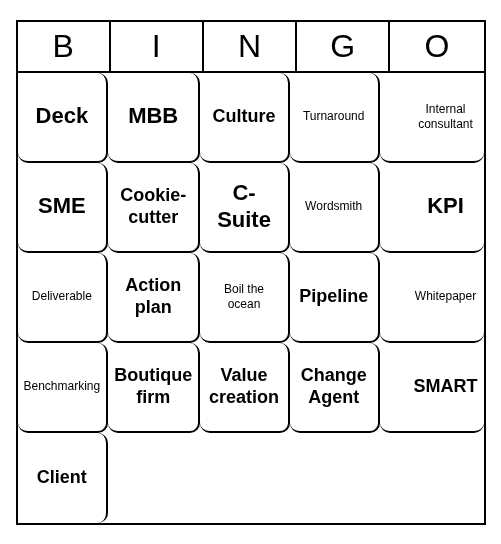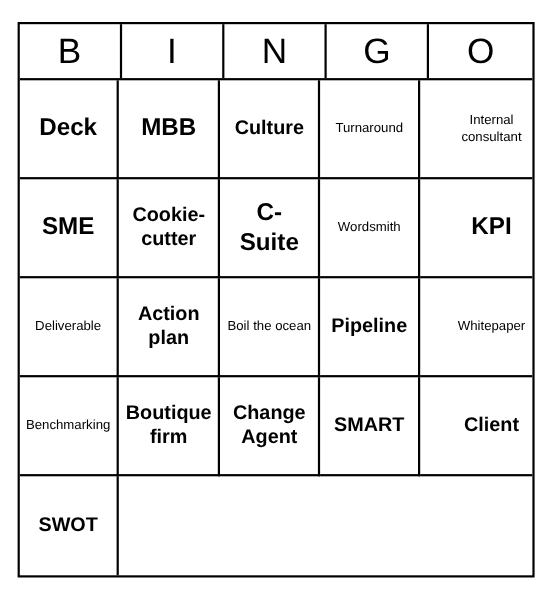--- a/index.html
+++ b/index.html
@@ -50,20 +50,21 @@
     .bingo-cell {
       border-right: 2px solid #000;
       border-bottom: 2px solid #000;
       display: flex;
       align-items: center;
       justify-content: center;
       text-align: center;
       padding: 6px;
       font-size: 14px;
       line-height: 1.2;
+      border-radius: 10px;
     }
 
     .bingo-cell:nth-child(5n) {
       border-right: none;
       padding-left: 34px;
     }
 
     .bingo-cell:nth-child(n+21) {
       border-bottom: none;
     }
@@ -104,18 +105,18 @@
       <div class="bingo-cell large">C-Suite</div>
       <div class="bingo-cell small">Wordsmith</div>
       <div class="bingo-cell large">KPI</div>
       <div class="bingo-cell small">Deliverable</div>
       <div class="bingo-cell medium">Action plan</div>
       <div class="bingo-cell small">Boil the ocean</div>
       <div class="bingo-cell medium">Pipeline</div>
       <div class="bingo-cell small">Whitepaper</div>
       <div class="bingo-cell small">Benchmarking</div>
       <div class="bingo-cell medium">Boutique firm</div>
+      <div class="bingo-cell medium">Value creation</div>
       <div class="bingo-cell medium">Change Agent</div>
       <div class="bingo-cell medium">SMART</div>
       <div class="bingo-cell medium">Client</div>
-      <div class="bingo-cell medium">SWOT</div>
     </div>
 </div>
 
 </body></html>

